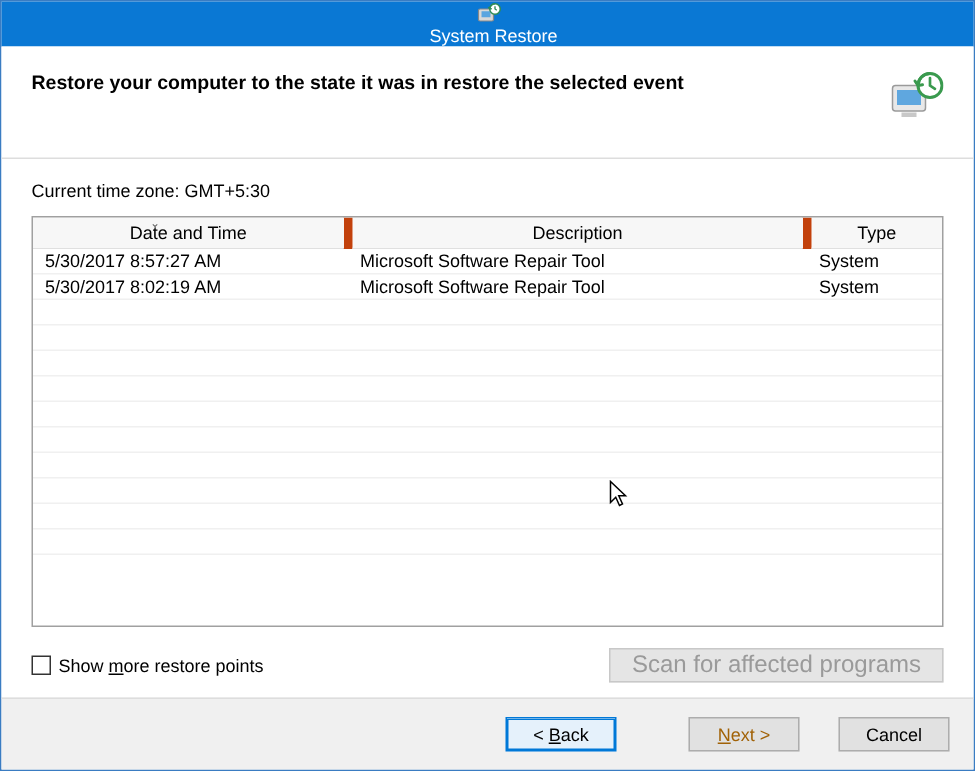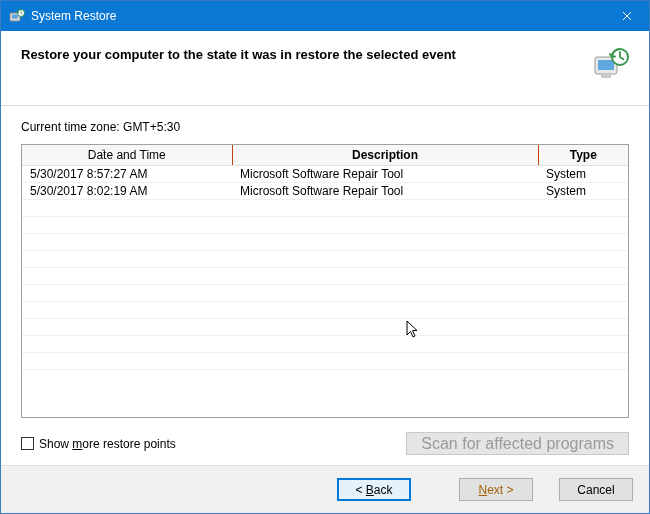--- a/index.html
+++ b/index.html
@@ -20,20 +20,21 @@
     flex-direction: column;
     background: #fff;
   }
   .titlebar {
     height: 30px;
     background: #0a78d4;
     color: #fff;
     display: flex;
     align-items: center;
     padding: 0 0 0 8px;
+    flex-direction: column;
   }
   .titlebar-icon { width:16px; height:16px; margin-right:6px; display:flex; align-items:center; justify-content:center; }
   .titlebar-title { flex: 1; font-size: 12px; }
   .titlebar-close {
     width: 45px; height: 30px;
     display:flex; align-items:center; justify-content:center;
     font-size: 14px; color:#fff;
   }
 
   .header {
@@ -63,21 +64,21 @@
   table { width:100%; border-collapse: collapse; font-size:12px; }
   th {
     text-align:center;
     font-weight:normal;
     background:#f7f7f7;
     border-bottom:1px solid #e0e0e0;
     padding:3px 8px;
     height:20px;
     position:relative;
   }
-  th + th { border-left:1px solid #c2410c;font-weight:bold; }
+  th + th { border-left:6px solid #c2410c; }
   td { padding:1px 8px; height:17px; white-space:nowrap; }
   tr.row-line td { border-bottom:1px solid #f0f0f0; }
   .col-date { width: 210px; }
   .col-desc { width: auto; }
   .col-type { width: 90px; }
   .sort-ind {
     position:absolute; top:-1px; left:78px;
     font-size:8px; color:#666;
   }
 

